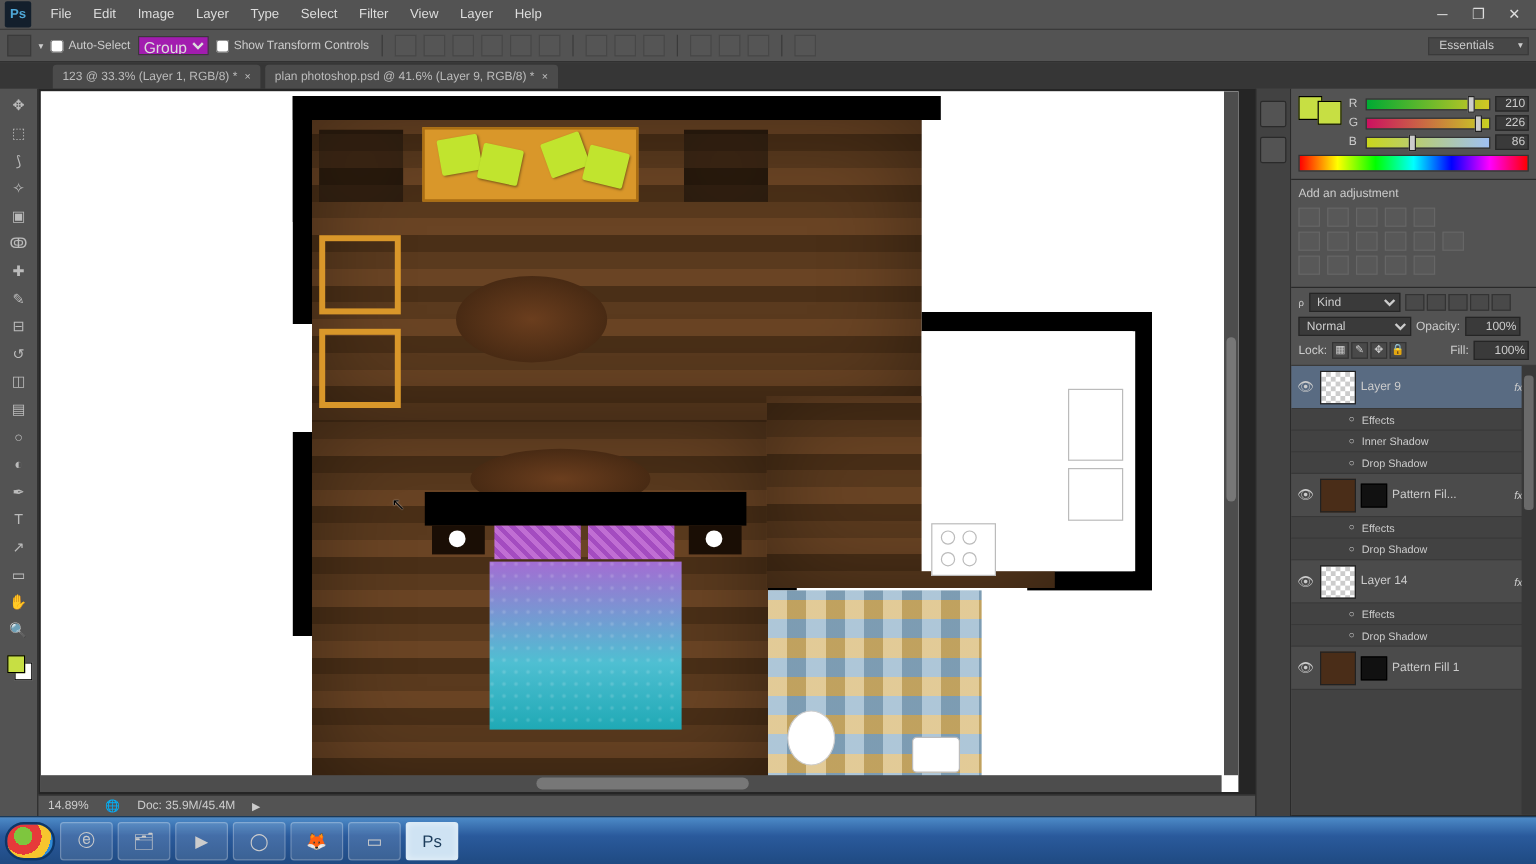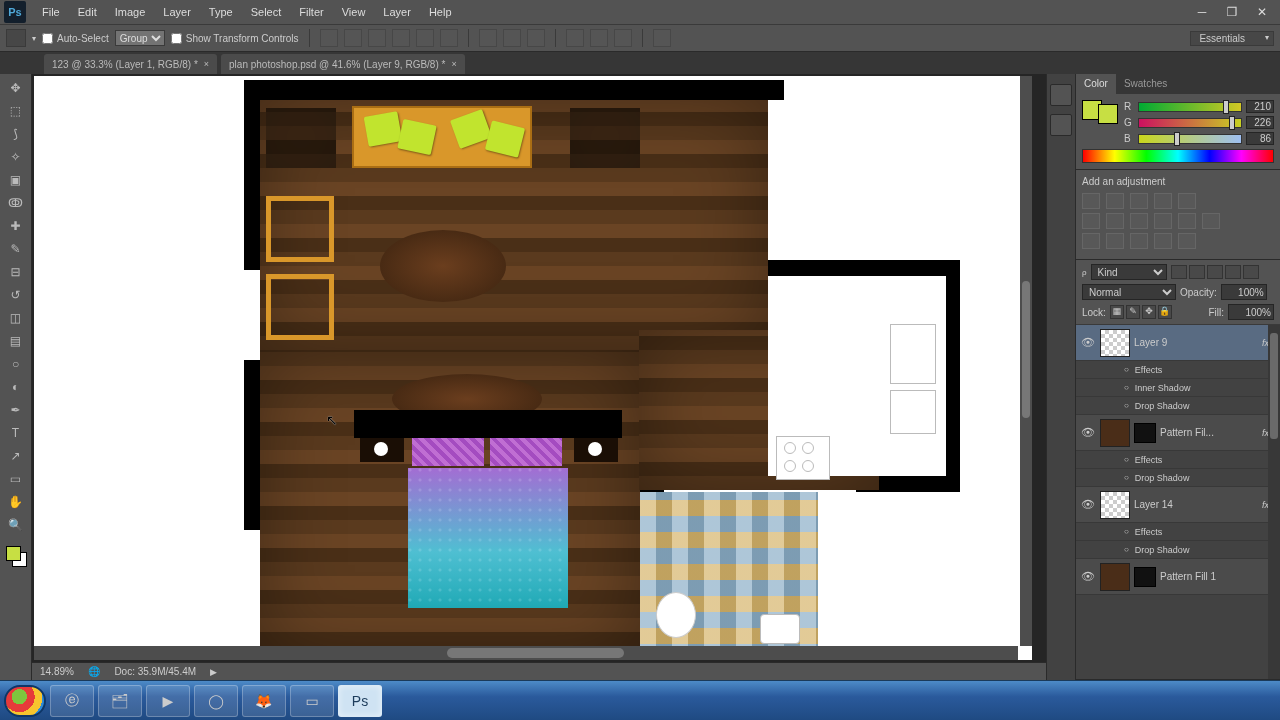--- a/index.html
+++ b/index.html
@@ -7,21 +7,21 @@
 .app { width: 100%; height: 100%; display: flex; flex-direction: column; background: #535353; }
 .menubar { height: 24px; background: #535353; display: flex; align-items: center; padding: 0 4px; gap: 2px; color: #ddd; }
 .menubar .logo { width: 22px; height: 22px; background: #131f2c; display: flex; align-items: center; justify-content: center; color: #4fa8d8; font-weight: bold; font-size: 11px; margin-right: 6px; border-radius: 2px; }
 .menubar .menuitem { padding: 3px 8px; cursor: pointer; font-size: 11px; }
 .menubar .win { margin-left: auto; display: flex; gap: 2px; }
 .menubar .winbtn { width: 28px; height: 18px; display: flex; align-items: center; justify-content: center; font-size: 12px; cursor: pointer; }
 .optbar { height: 28px; background: #535353; border-top: 1px solid #3a3a3a; border-bottom: 1px solid #2a2a2a; display: flex; align-items: center; padding: 0 6px; gap: 6px; }
 .optbar .tool { width: 20px; height: 18px; border: 1px solid #3a3a3a; background: #474747; }
 .optbar .ck { display: flex; align-items: center; gap: 4px; font-size: 10px; }
 .optbar .ck input { width: 11px; height: 11px; }
-.optbar select { background: #737373; color: #ddd; border: 1px solid #3a3a3a; font-size: 10px; height: 16px; }
+.optbar select { background: #a21caf; color: #ddd; border: 1px solid #3a3a3a; font-size: 13px; height: 16px; }
 .optbar .sep { width: 1px; height: 18px; background: #3a3a3a; margin: 0 4px; }
 .optbar .icn { width: 18px; height: 18px; border: 1px solid #474747; background: #555; }
 .optbar .essentials { margin-left: auto; background: #474747; border: 1px solid #3a3a3a; padding: 1px 28px 1px 8px; font-size: 10px; position: relative; }
 .optbar .essentials::after { content: "▾"; position: absolute; right: 4px; top: 1px; font-size: 8px; }
 .tabbar { height: 22px; background: #363636; display: flex; align-items: flex-end; padding: 0 8px 0 44px; gap: 4px; }
 .dtab { height: 20px; background: #4b4b4b; color: #bbb; font-size: 10px; padding: 3px 8px; display: flex; align-items: center; gap: 6px; border-top-left-radius: 3px; border-top-right-radius: 3px; margin-top: 44px; }
 .dtab .x { font-size: 9px; cursor: pointer; }
 .work { flex: 1; display: flex; min-height: 0; }
 .tools { width: 32px; background: #535353; border-right: 1px solid #2a2a2a; display: flex; flex-direction: column; align-items: center; padding-top: 4px; gap: 3px; }
 .tools .tbtn { width: 24px; height: 20px; display: flex; align-items: center; justify-content: center; font-size: 12px; cursor: pointer; color: #bbb; }
@@ -276,24 +276,20 @@
     </div>
 
     <div class="collapse">
       <div class="ci"></div>
       <div class="ci"></div>
     </div>
 
     <div class="panels">
 
       <div class="panel">
-        <div class="ptabs">
-          <div class="ptab active">Color</div>
-          <div class="ptab">Swatches</div>
-        </div>
         <div class="body color-body">
           <div style="display:flex;gap:6px;">
             <div class="cs-sw">
                 <div class="a"></div>
                 <div class="b"></div>
               </div>
             <div style="flex:1;display:flex;flex-direction:column;gap:3px;">
               <div class="cs-row">
                 <span class="lab">R</span>
                 <div class="slider r">

